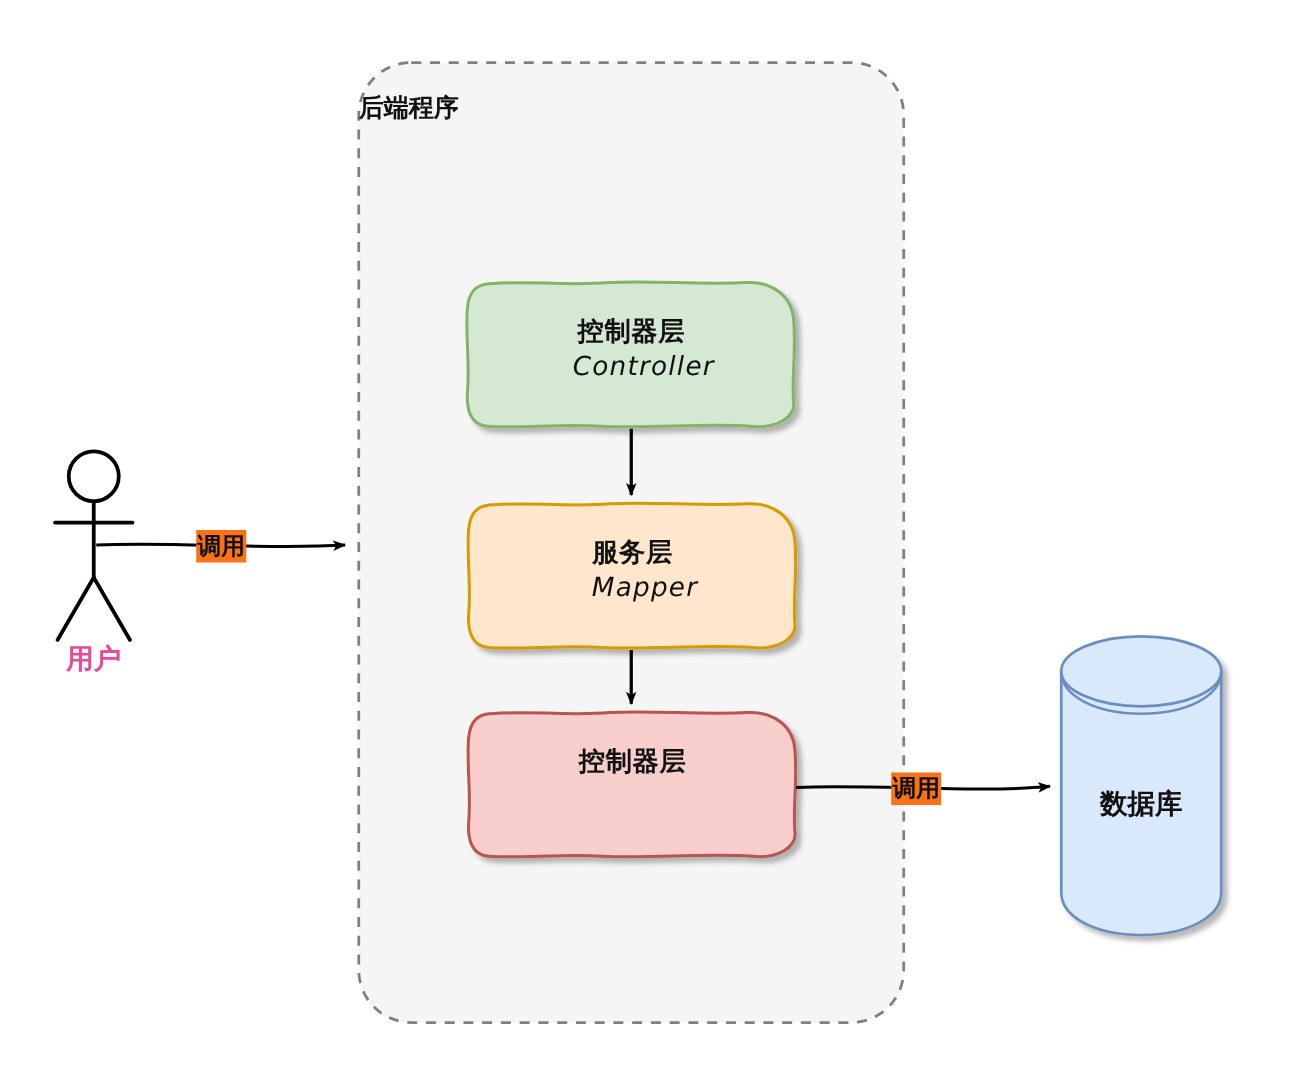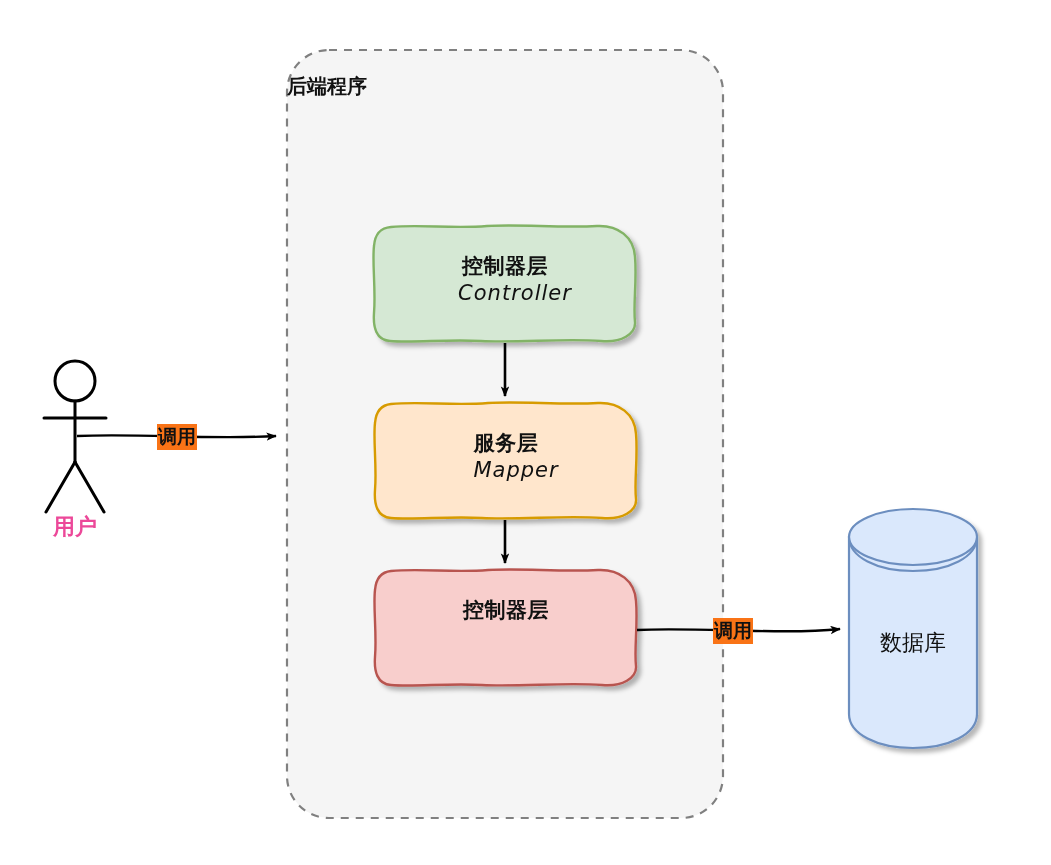--- a/index.html
+++ b/index.html
@@ -70,21 +70,21 @@
     text-align: center;
     font-family: "Liberation Sans", sans-serif;
     font-weight: bold;
     font-size: 22px;
     color: #ec4899;
   }
   .db-label {
     position: absolute;
     text-align: center;
     font-family: "Liberation Sans", sans-serif;
-    font-weight: normal;
+    font-weight: bold;
     font-size: 22px;
     color: #111111;
   }
 </style>
 </head>
 <body>
 
 <div id="canvas">
 
   <svg id="diagram-svg" viewBox="0 0 1051 865">

